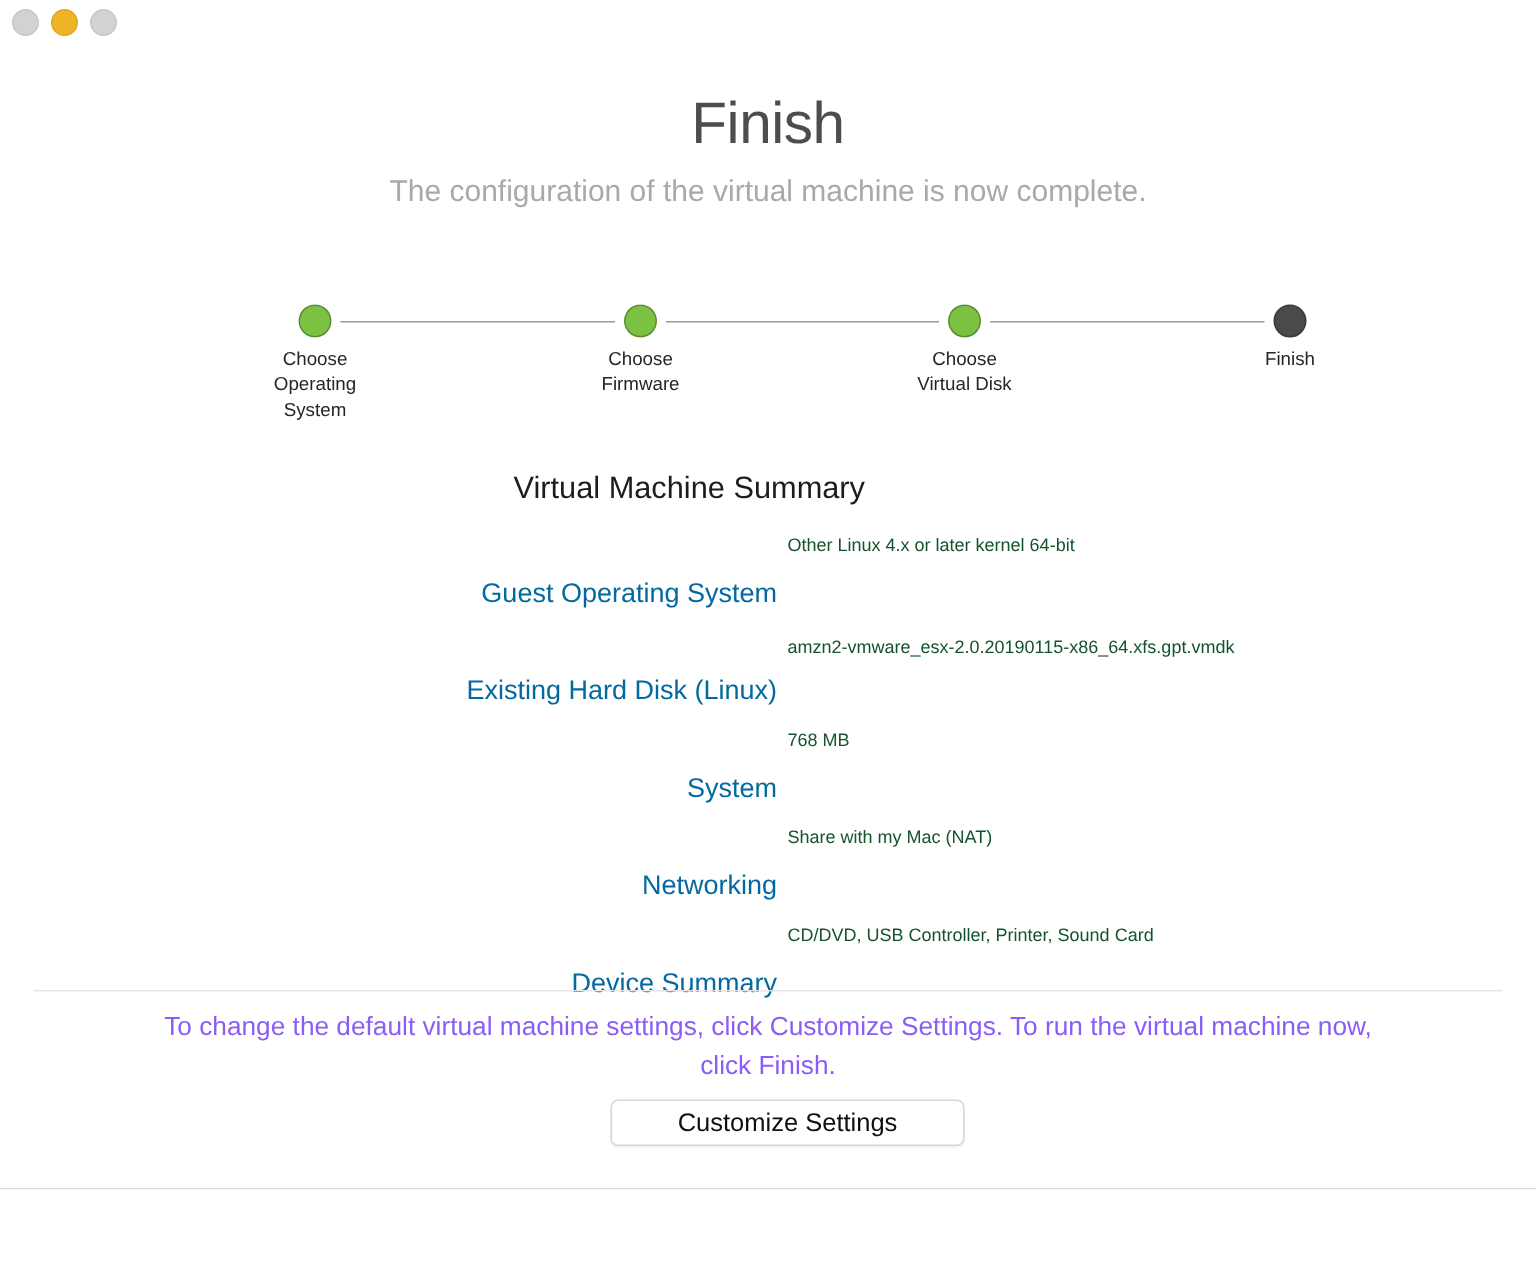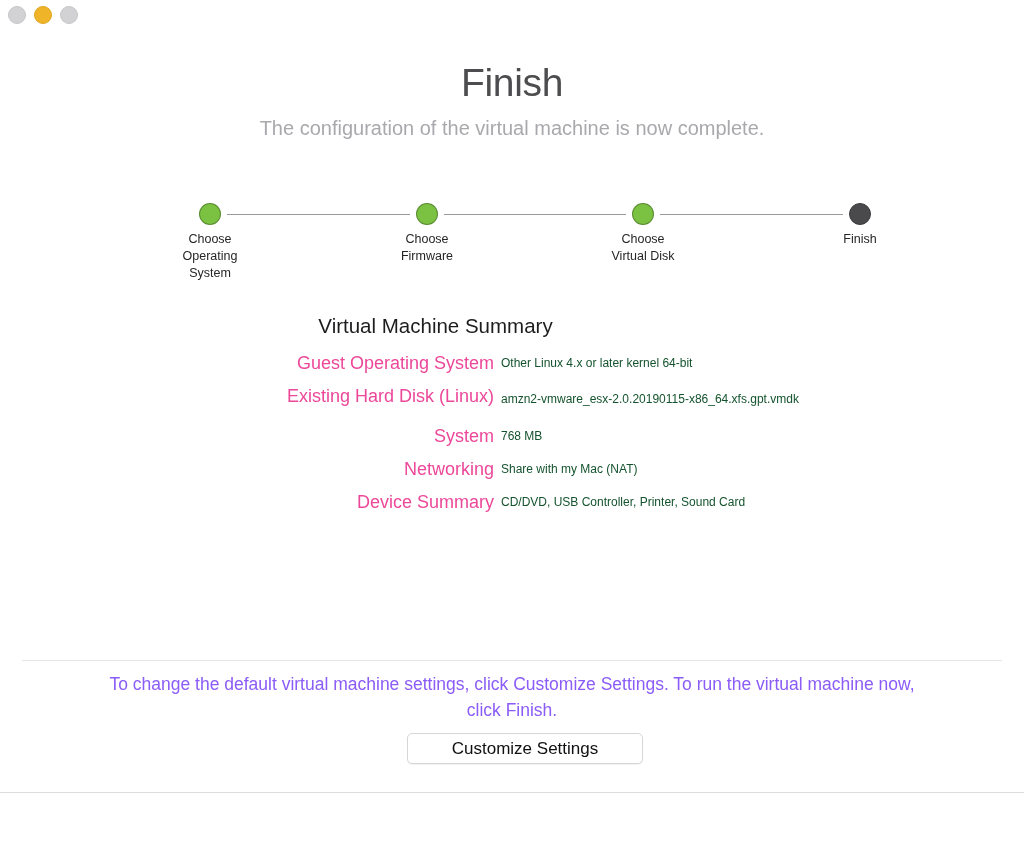--- a/index.html
+++ b/index.html
@@ -109,20 +109,21 @@
     height: 1px;
     background: #9a9a9e;
   }
 
   
   .summary {
     position: absolute;
     top: 312px;
     left: 0;
     width: 871px;
+    padding-left: 24px;
   }
   .summary-title {
     text-align: center;
     font-size: 20.5px;
     font-weight: 400;
     color: #1d1d1f;
     line-height: 28px;
     margin: 0 0 11px 0;
   }
   .summary-rows {
@@ -133,22 +134,23 @@
     align-items: flex-start;
     margin-bottom: 9px;
   }
   .summary-label {
     width: 501px;
     text-align: right;
     padding-right: 7px;
     box-sizing: border-box;
     font-size: 18px;
     line-height: 24px;
-    color: #ec4899;
+    color: #0369a1;
     white-space: nowrap;
+    margin-top: 32px;
   }
   .summary-value {
     flex: 1;
     font-size: 12px;
     line-height: 31px;
     color: #14532d;
     max-width: 455px;
   }
   .summary-value.single { line-height: 24px; }
 

